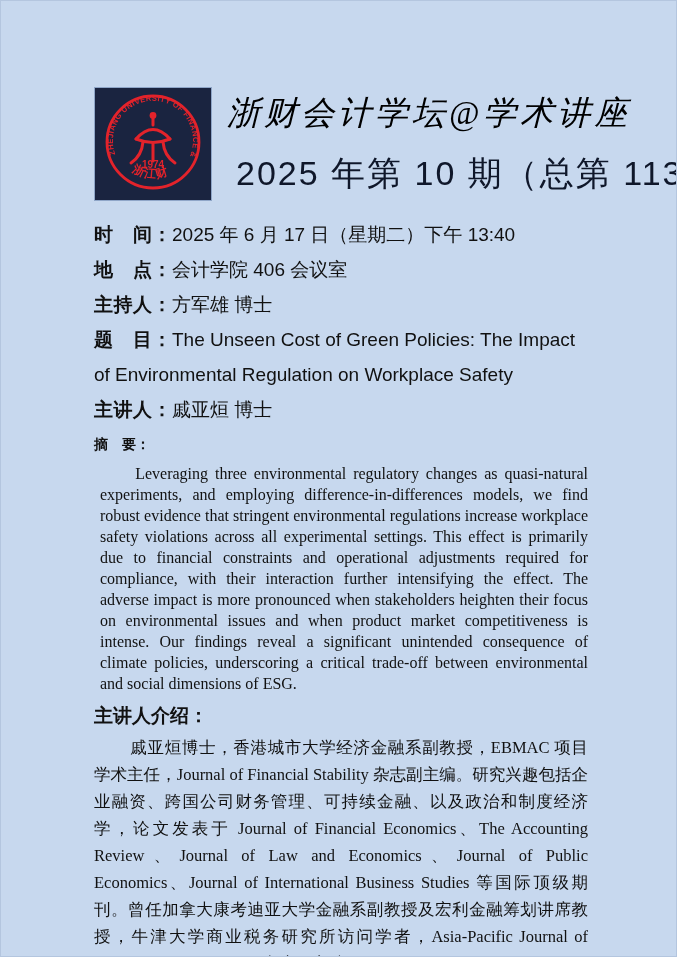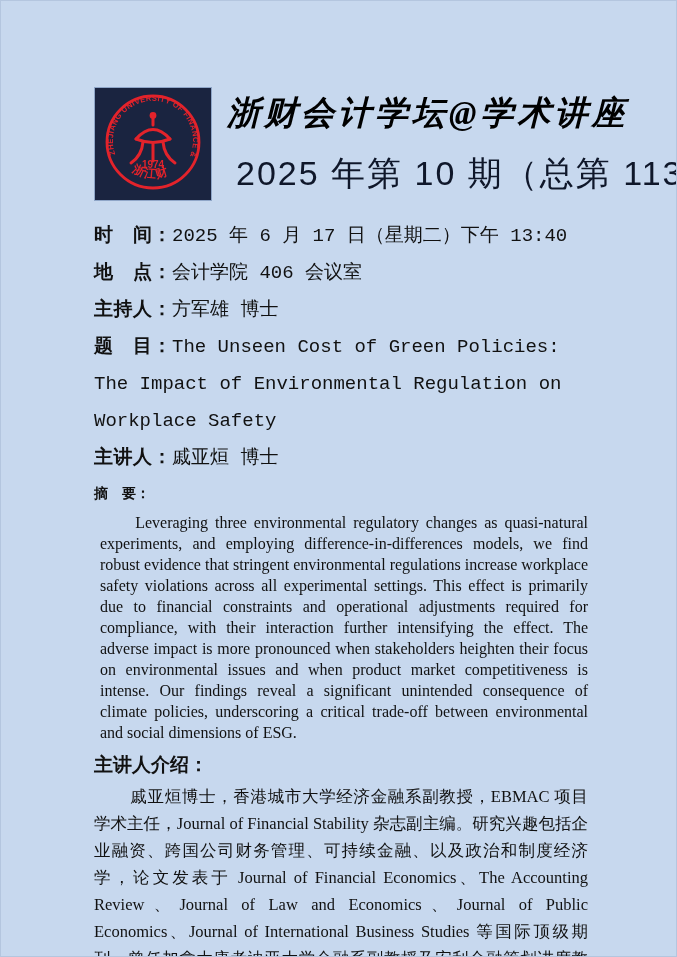--- a/index.html
+++ b/index.html
@@ -35,21 +35,21 @@
   .logo-box {
     width: 118px;
     height: 114px;
     flex: 0 0 auto;
   }
   .logo-box svg { display: block; width: 100%; height: 100%; }
   .titles { flex: 1; min-width: 0; }
   .title-line1 {
     font-family: "Liberation Serif", serif;
     font-size: 33px;
-    font-weight: 700;
+    font-weight: 400;
     font-style: italic;
     letter-spacing: 4px;
     color: #000;
     white-space: nowrap;
   }
   .title-line2 {
     font-family: "Liberation Sans", sans-serif;
     font-size: 34px;
     font-weight: 400;
     letter-spacing: 2px;
@@ -63,21 +63,21 @@
   .detail-row {
     font-size: 19px;
     line-height: 35px;
     margin: 0;
   }
   .detail-label {
     font-family: Liberation Serif, serif;
     font-weight: 700;
     letter-spacing: 0.5px;
   }
-  .detail-value { font-family: Liberation Mono, monospace; }
+  .detail-value { font-family: Liberation Sans, sans-serif; }
   
   .section-label {
     font-family: "Liberation Sans", sans-serif;
     font-weight: 700;
     font-size: 14px;
     line-height: 35px;
   }
   .abstract-text {
     margin: 1px 0 5px 6px;
     font-size: 16px;

